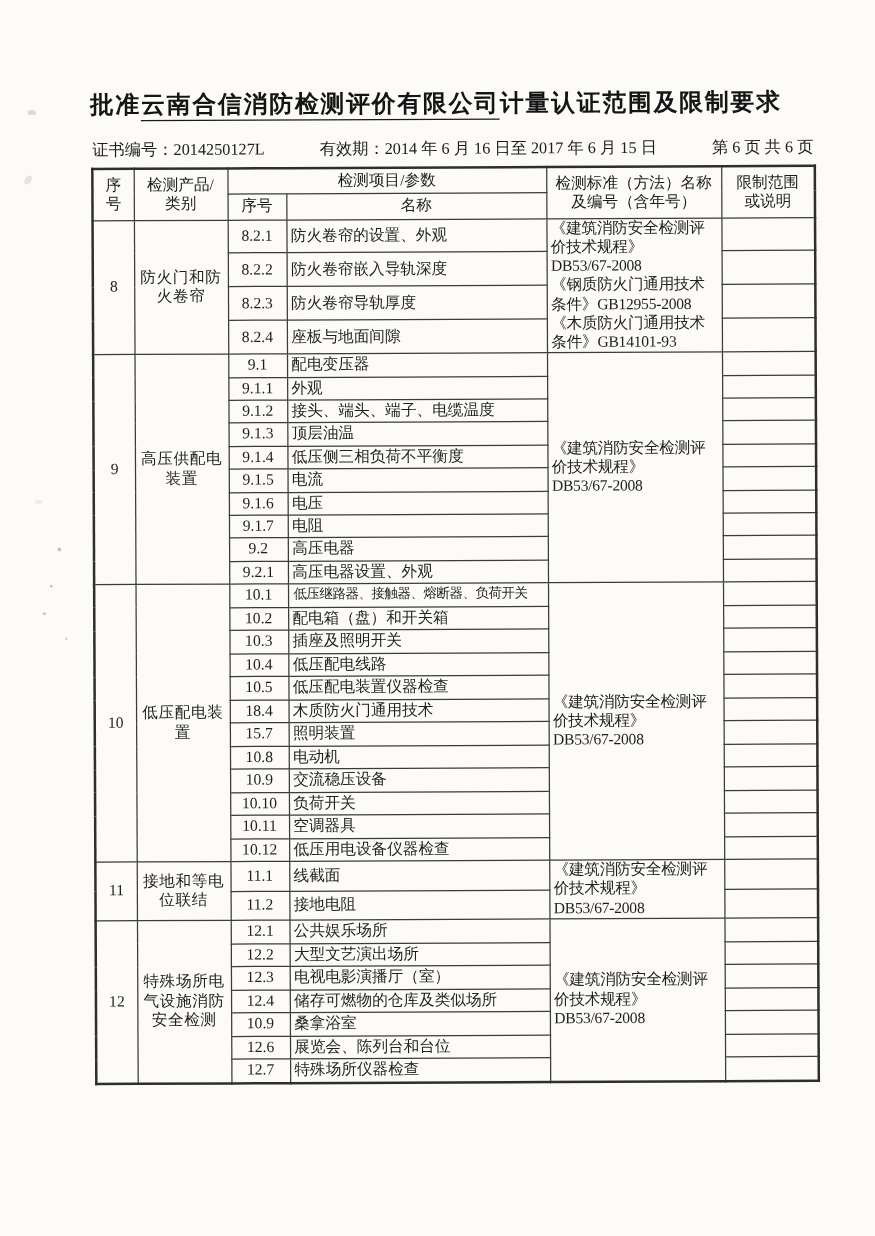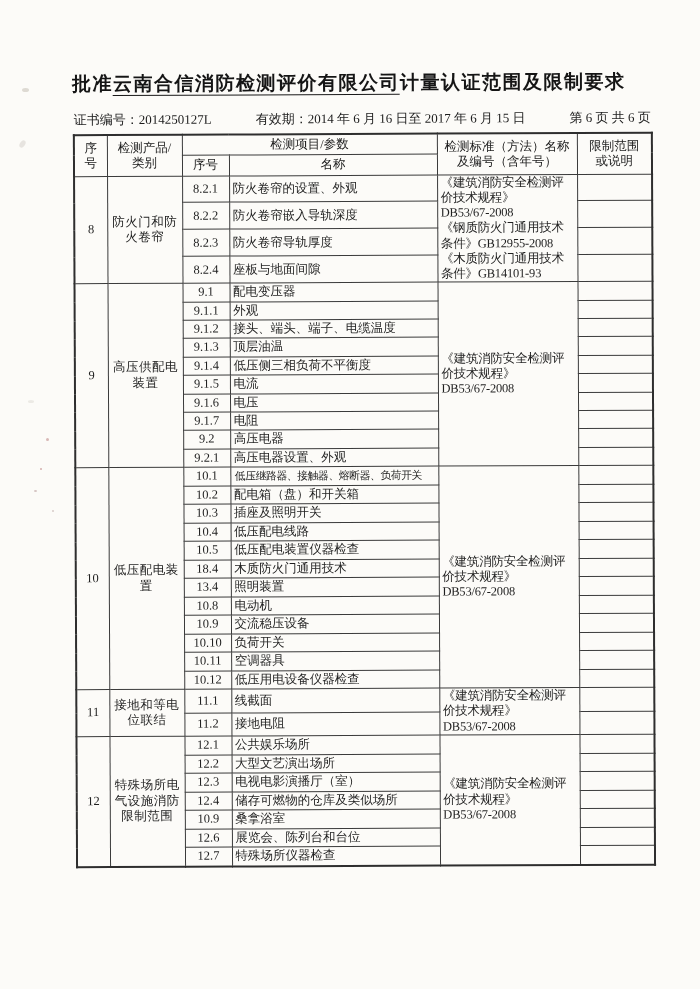--- a/index.html
+++ b/index.html
@@ -275,21 +275,21 @@
             <td class="no-cell">10.5</td>
             <td class="name-cell">低压配电装置仪器检查</td>
             <td class="limit-cell"></td>
           </tr>
           <tr style="height: 18.5px;">
             <td class="no-cell">18.4</td>
             <td class="name-cell">木质防火门通用技术</td>
             <td class="limit-cell"></td>
           </tr>
           <tr style="height: 18.5px;">
-            <td class="no-cell">13.4</td>
+            <td class="no-cell">15.7</td>
             <td class="name-cell">照明装置</td>
             <td class="limit-cell"></td>
           </tr>
           <tr style="height: 18.5px;">
             <td class="no-cell">10.8</td>
             <td class="name-cell">电动机</td>
             <td class="limit-cell"></td>
           </tr>
           <tr style="height: 18.5px;">
             <td class="no-cell">10.9</td>
@@ -324,21 +324,21 @@
           </tr>
           <tr style="height: 23px;">
             <td class="no-cell">11.2</td>
             <td class="name-cell">接地电阻</td>
             <td class="limit-cell"></td>
           </tr>
           <tr style="height: 18.6px;">
             <td class="seq-cell" rowspan="7">12</td>
             <td class="cat-cell" rowspan="7">特殊场所电
 气设施消防
-限制范围</td>
+安全检测</td>
             <td class="no-cell">12.1</td>
             <td class="name-cell">公共娱乐场所</td>
             <td class="std-cell" rowspan="7">《建筑消防安全检测评
 价技术规程》
 DB53/67-2008</td>
             <td class="limit-cell"></td>
           </tr>
           <tr style="height: 18.6px;">
             <td class="no-cell">12.2</td>
             <td class="name-cell">大型文艺演出场所</td>

